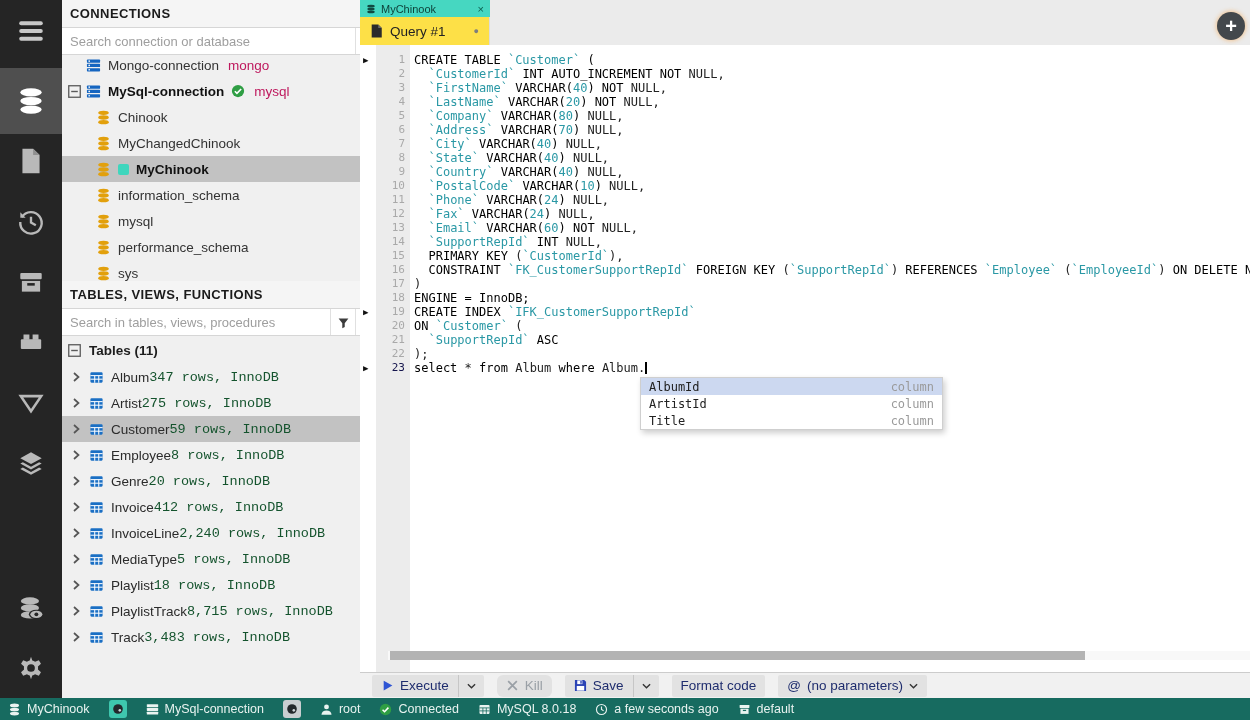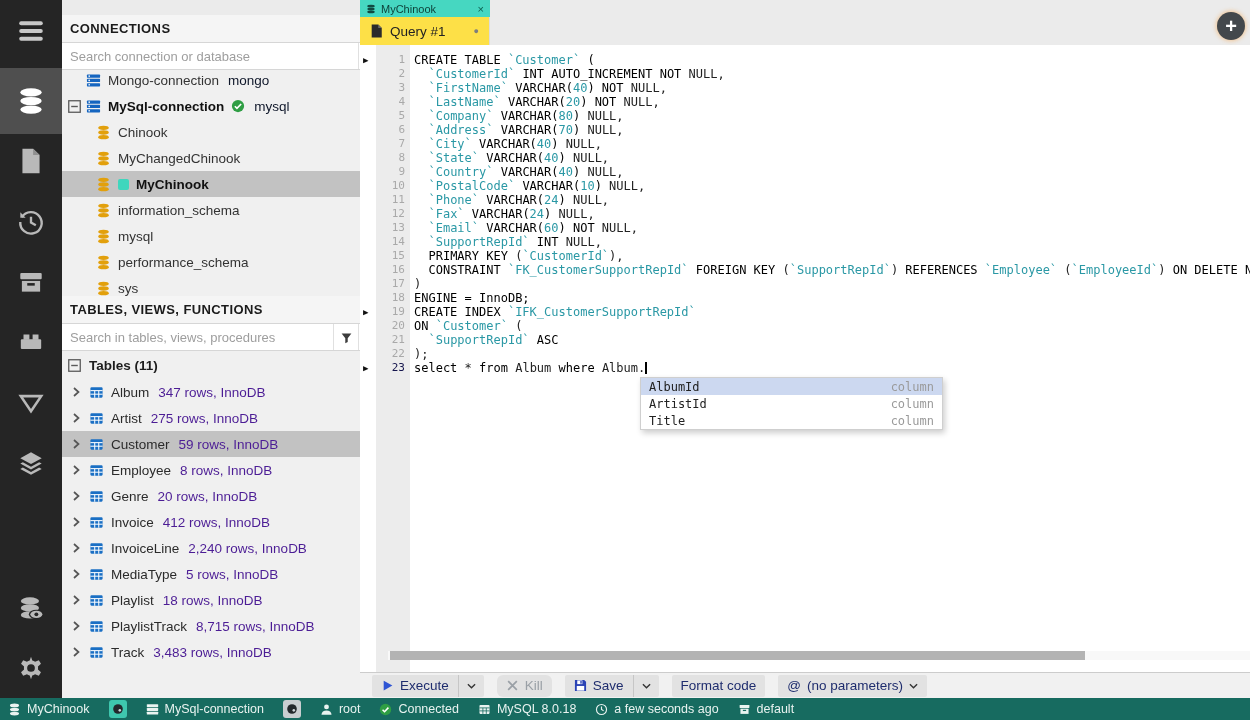--- a/index.html
+++ b/index.html
@@ -6,52 +6,52 @@
   html,body { width:1250px; height:720px; overflow:hidden; font-family:"Liberation Sans", sans-serif; }
   #app { position:relative; width:1250px; height:720px; background:#ebebeb; }
 
   
   #rail { position:absolute; left:0; top:0; width:62px; height:698px; background:#252525; z-index:5; }
   .rail-item { position:absolute; left:0; width:62px; height:58px; display:flex; align-items:center; justify-content:center; cursor:pointer; }
   .rail-item svg { width:30px; height:30px; }
   .rail-item.selected { background:#4f4f4f; height:66px; }
 
   
-  #sidebar { position:absolute; left:62px; top:15px; width:349px; height:698px; background:#f0f0f0; border-right:3px solid #be185d; overflow:hidden; }
+  #sidebar { position:absolute; left:62px; top:0; width:349px; height:698px; background:#f0f0f0; border-right:6px solid #be185d; overflow:hidden; }
   .widget-title { height:28px; line-height:28px; padding-left:8px; background:#f5f5f5; border-bottom:1px solid #d6d6d6; font-size:13px; font-weight:bold; color:#1b1b1b; letter-spacing:.4px; }
   .searchrow { display:flex; height:27px; border-bottom:1px solid #d6d6d6; background:#fff; }
   .searchrow input { flex:1; border:none; outline:none; padding:0 8px; font-size:13px; color:#444; font-family:"Liberation Sans",sans-serif; }
   .searchrow input::placeholder { color:#9e9e9e; }
   .sbtn { width:25px; border-left:1px solid #e0e0e0; background:#fff; display:flex; align-items:center; justify-content:center; cursor:pointer; font-size:15px; color:#3c3c3c; }
   .sbtn svg { width:13px; height:13px; }
 
   #conn-list { position:relative; height:226px; overflow:hidden; }
   #conn-rows { margin-top:-3px; }
   .crow { height:26px; display:flex; align-items:center; font-size:13.5px; color:#333; cursor:pointer; padding-left:4px; }
   .crow .expander { width:13px; height:13px; margin-left:2px; margin-right:5px; flex:none; }
   .crow .expander-spacer { width:20px; flex:none; }
   .crow.dbrow { padding-left:34px; }
   .crow .cicon { width:15px; height:15px; margin-right:7px; flex:none; }
   .crow .cname { white-space:nowrap;text-align:center; }
   .crow.bold .cname { font-weight:bold; color:#111; }
-  .crow .engine { color:#0f172a; margin-left:9px; }
+  .crow .engine { color:#be185d; margin-left:9px; }
   .crow .conncheck { width:14px; height:14px; margin-left:7px; flex:none; }
   .crow .colormark { width:11px; height:11px; border-radius:2px; background:#3fd6bd; margin-right:7px; flex:none; }
   .crow.selected { background:#c2c2c2; }
 
   #conn-scrollbar { position:absolute; right:1px; top:5px; width:10px; height:220px; background:#ededed; }
   #conn-thumb { position:absolute; left:0; top:2px; width:10px; height:172px; background:#b4b4b4; }
 
   #tables-list { position:relative; }
   .group-row { height:28px; display:flex; align-items:center; padding-left:6px; font-size:13.5px; font-weight:bold; color:#1d1d1d; cursor:pointer; }
   .group-row .expander { width:13px; height:13px; margin-right:8px; }
   .trow { height:26px; display:flex; align-items:center; padding-left:8px; font-size:13.5px; color:#2b2b2b; cursor:pointer; }
   .trow .chev { width:12px; height:12px; margin-right:7px; flex:none; }
   .trow .ticon { width:15px; height:15px; margin-right:7px; flex:none; }
-  .trow .tmeta { color:#4c1d95; margin-left:9px; white-space:nowrap; }
+  .trow .tmeta { color:#14532d; white-space:nowrap;font-family:Liberation Mono, monospace; }
   .trow.selected { background:#c2c2c2;text-align:right; }
 
   
   #main { position:absolute; left:360px; top:0; width:890px; height:698px; background:#ebebeb; }
   #tabstrip { position:relative; height:45px; background:#ebebeb; }
   #group-tab { position:absolute; left:0; top:0; width:130px; height:17px; background:#46d7c1; display:flex; align-items:center; padding:0 6px; cursor:pointer; }
   #group-tab svg { width:10px; height:10px; margin-right:5px; }
   #group-tab .glabel { font-size:11px; color:#0d3f38; flex:1; }
   #group-tab .gclose { font-size:11px; color:#0d6152; cursor:pointer; }
   #query-tab { position:absolute; left:0; top:17px; width:130px; height:28px; background:#fde047; border-right:1px solid #dcdcdc; display:flex; align-items:center; padding:0 10px; cursor:pointer; }

